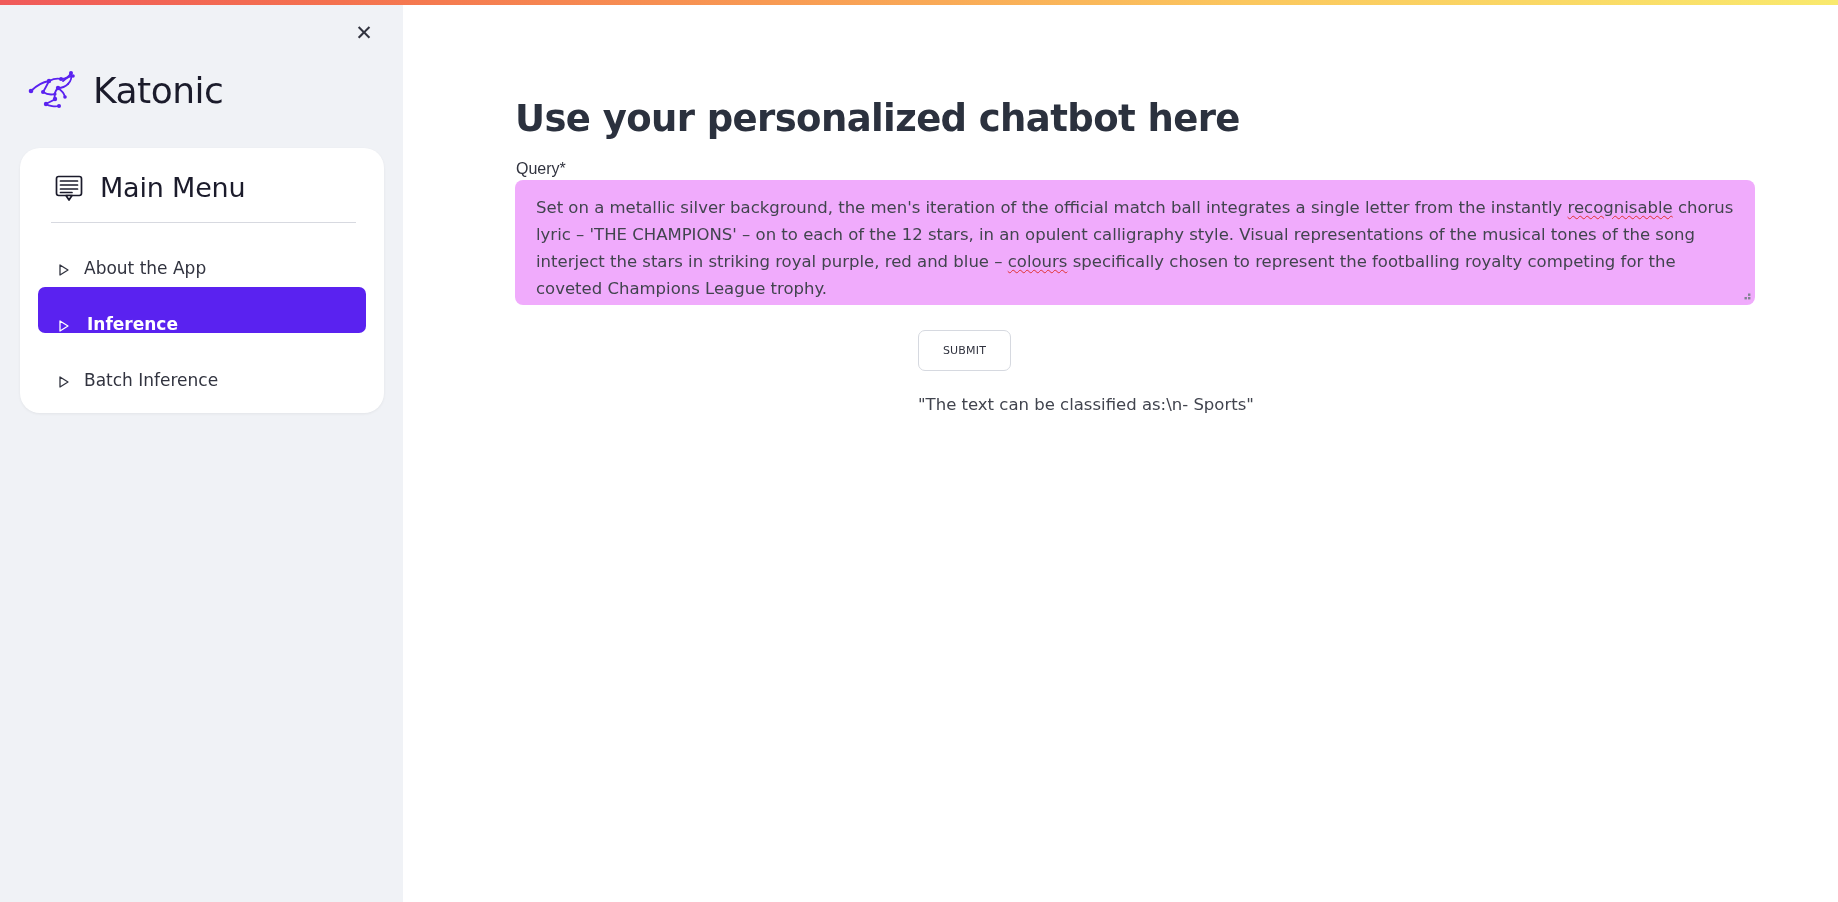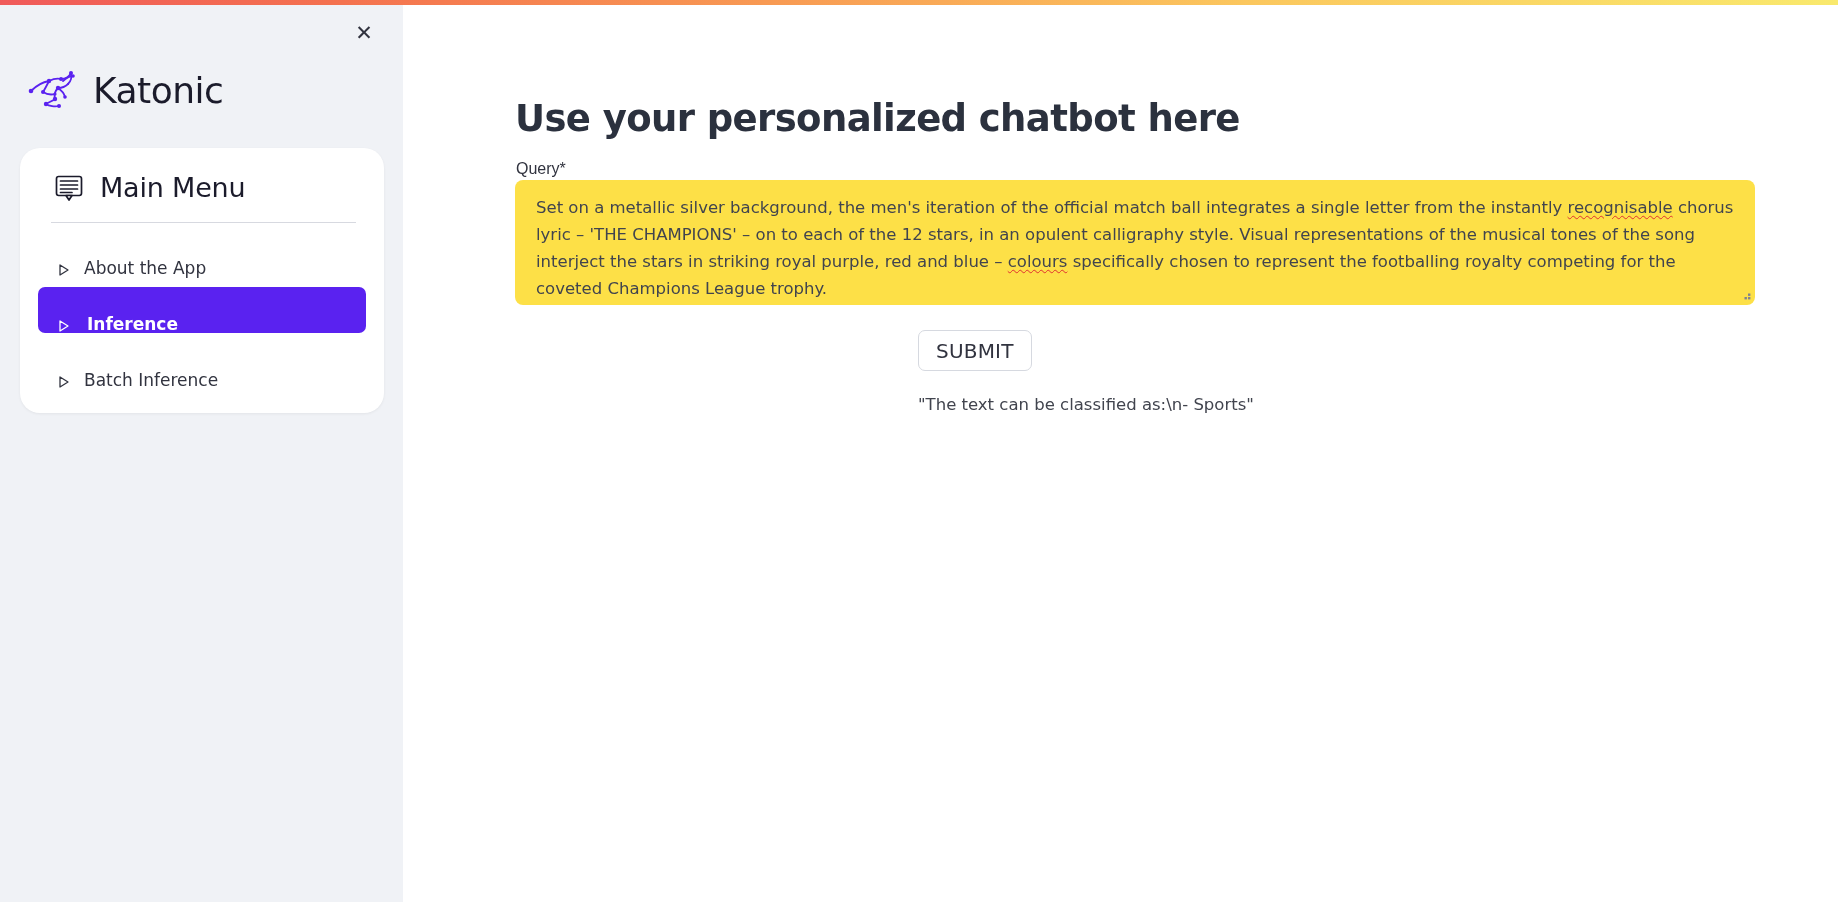--- a/index.html
+++ b/index.html
@@ -167,21 +167,21 @@
     margin-top: 12px;
   }
   .field-label .req { color: #31333f; }
 
   .query-box {
     position: absolute;
     top: 180px;
     left: 97px;
     width: 1240px;
     height: 125px;
-    background: #fde047;
+    background: #f0abfc;
     border: 1px solid transparent;
     border-radius: 8px;
     padding: 13px 20px 10px 20px;
     overflow: hidden;
     font-family: "DejaVu Sans", sans-serif;
     font-size: 16.5px;
     line-height: 27px;
     color: #41444e;
     resize: none;
     outline: none;
@@ -211,21 +211,21 @@
     top: 330px;
     left: 500px;
     min-width: 93px;
     height: 41px;
     padding: 0 17px;
     background: #ffffff;
     border: 1px solid #d6d9e0;
     border-radius: 7px;
     color: #31333f;
     font-family: "DejaVu Sans", sans-serif;
-    font-size: 20px;
+    font-size: 11px;
     letter-spacing: 0.2px;
     cursor: pointer;
   }
 
   .result-text {
     position: absolute;
     top: 392px;
     left: 500px;
     font-family: "DejaVu Sans", sans-serif;
     font-size: 16.5px;

